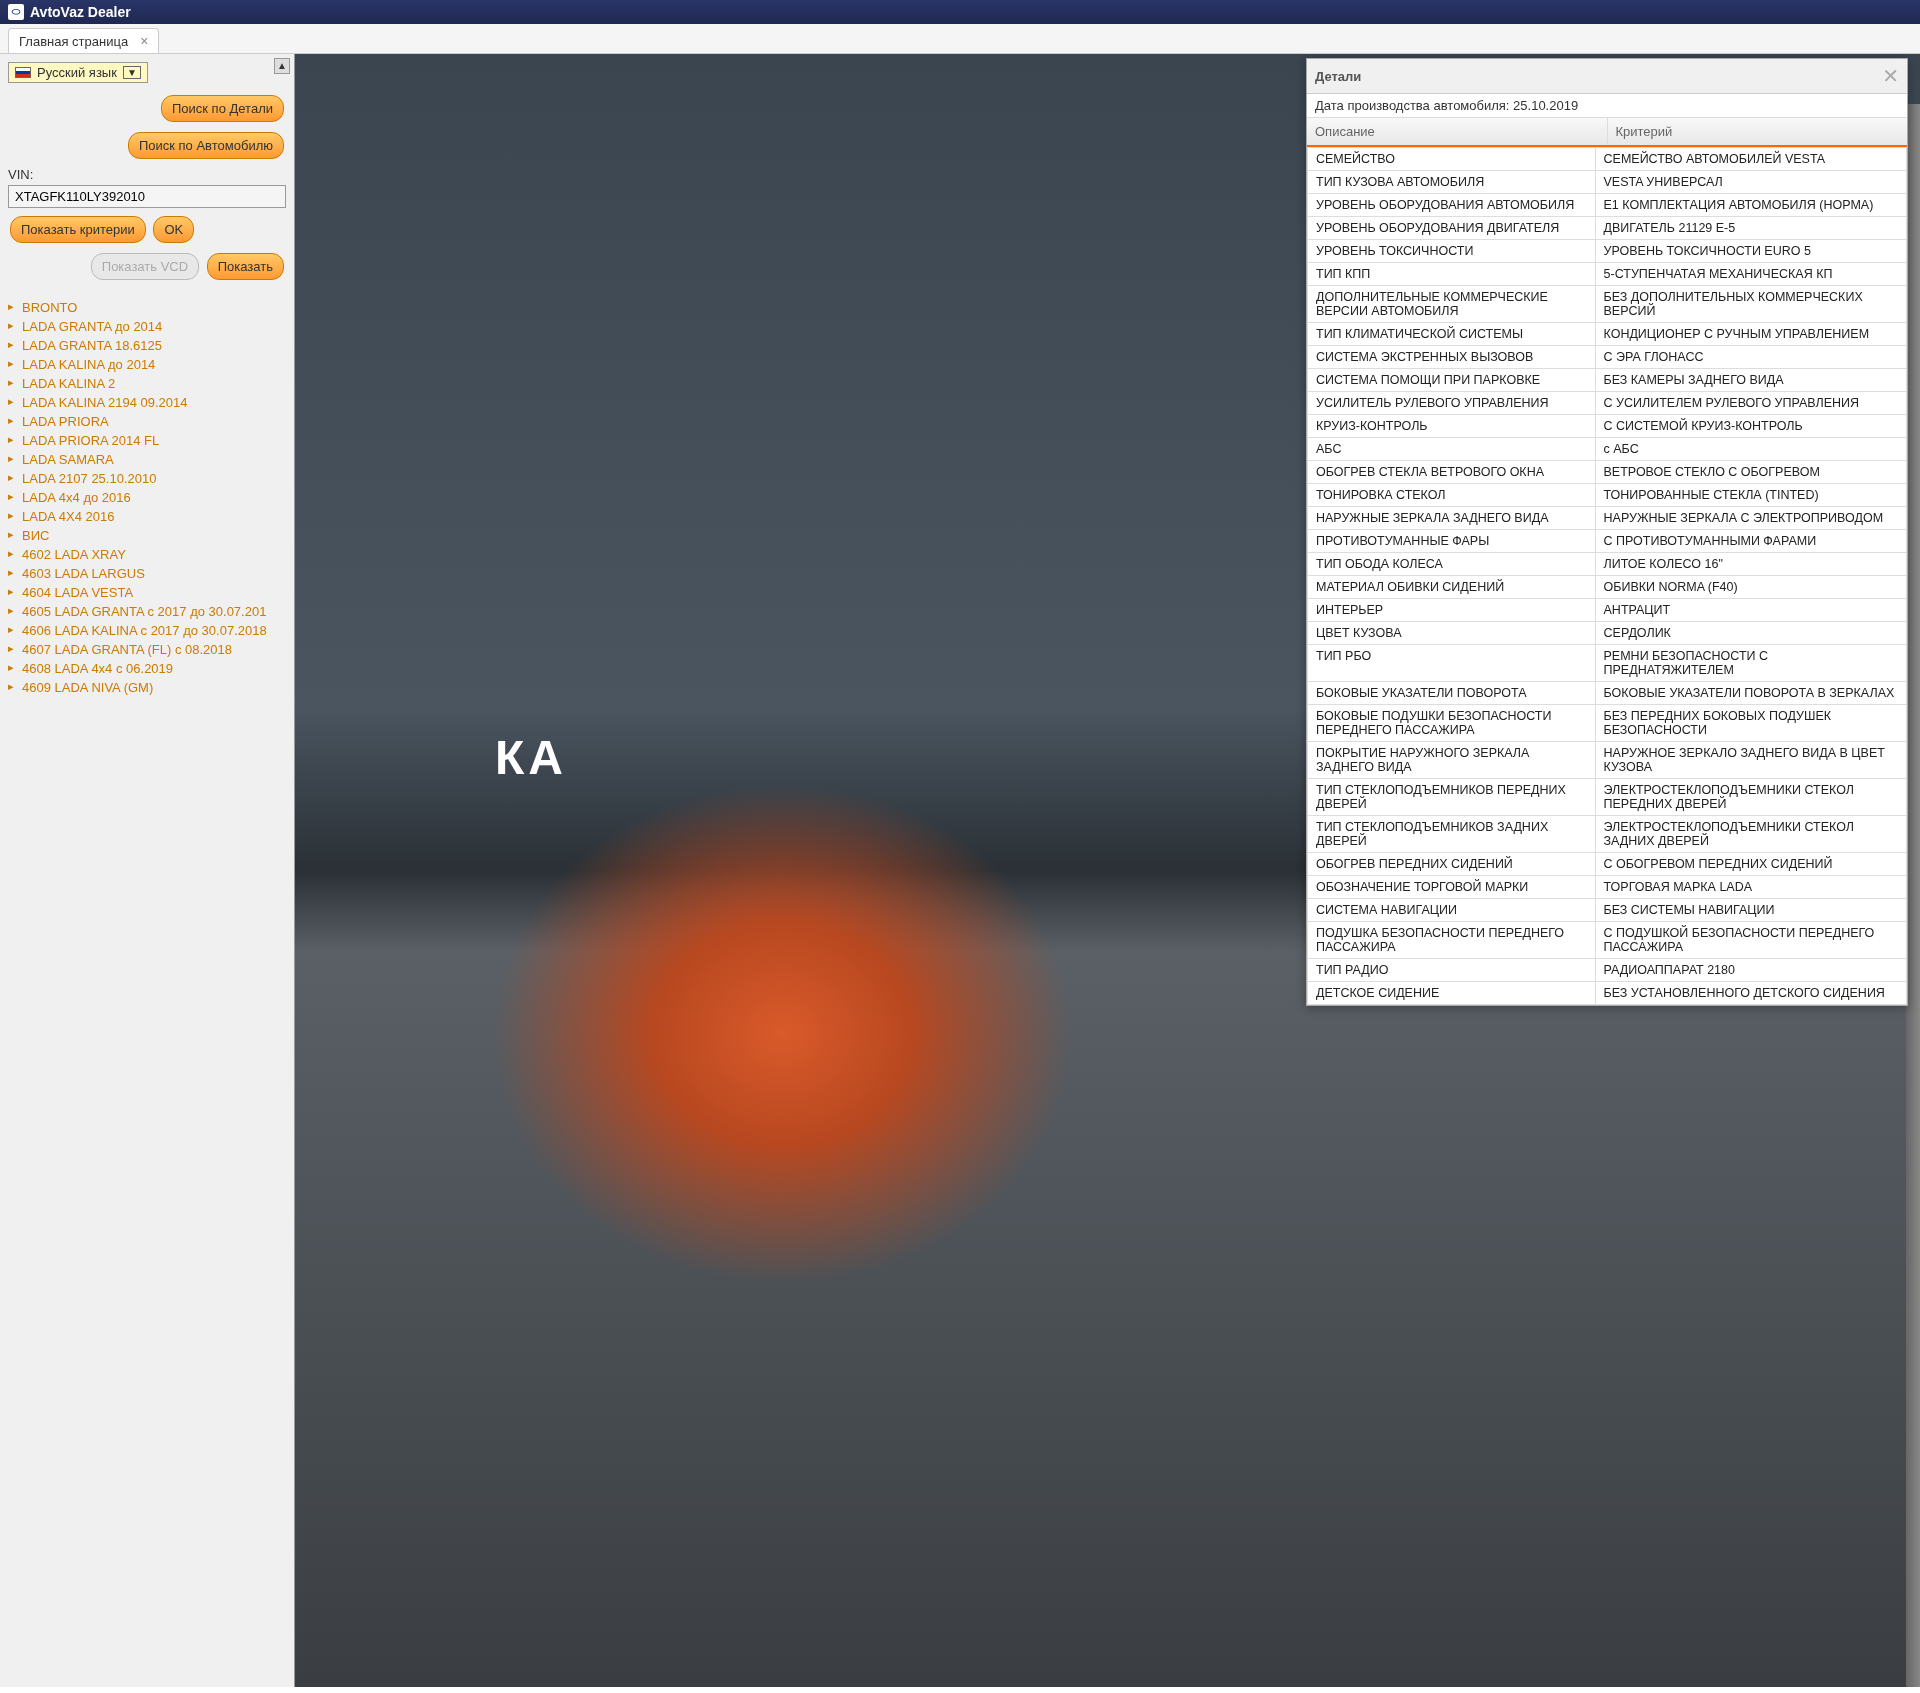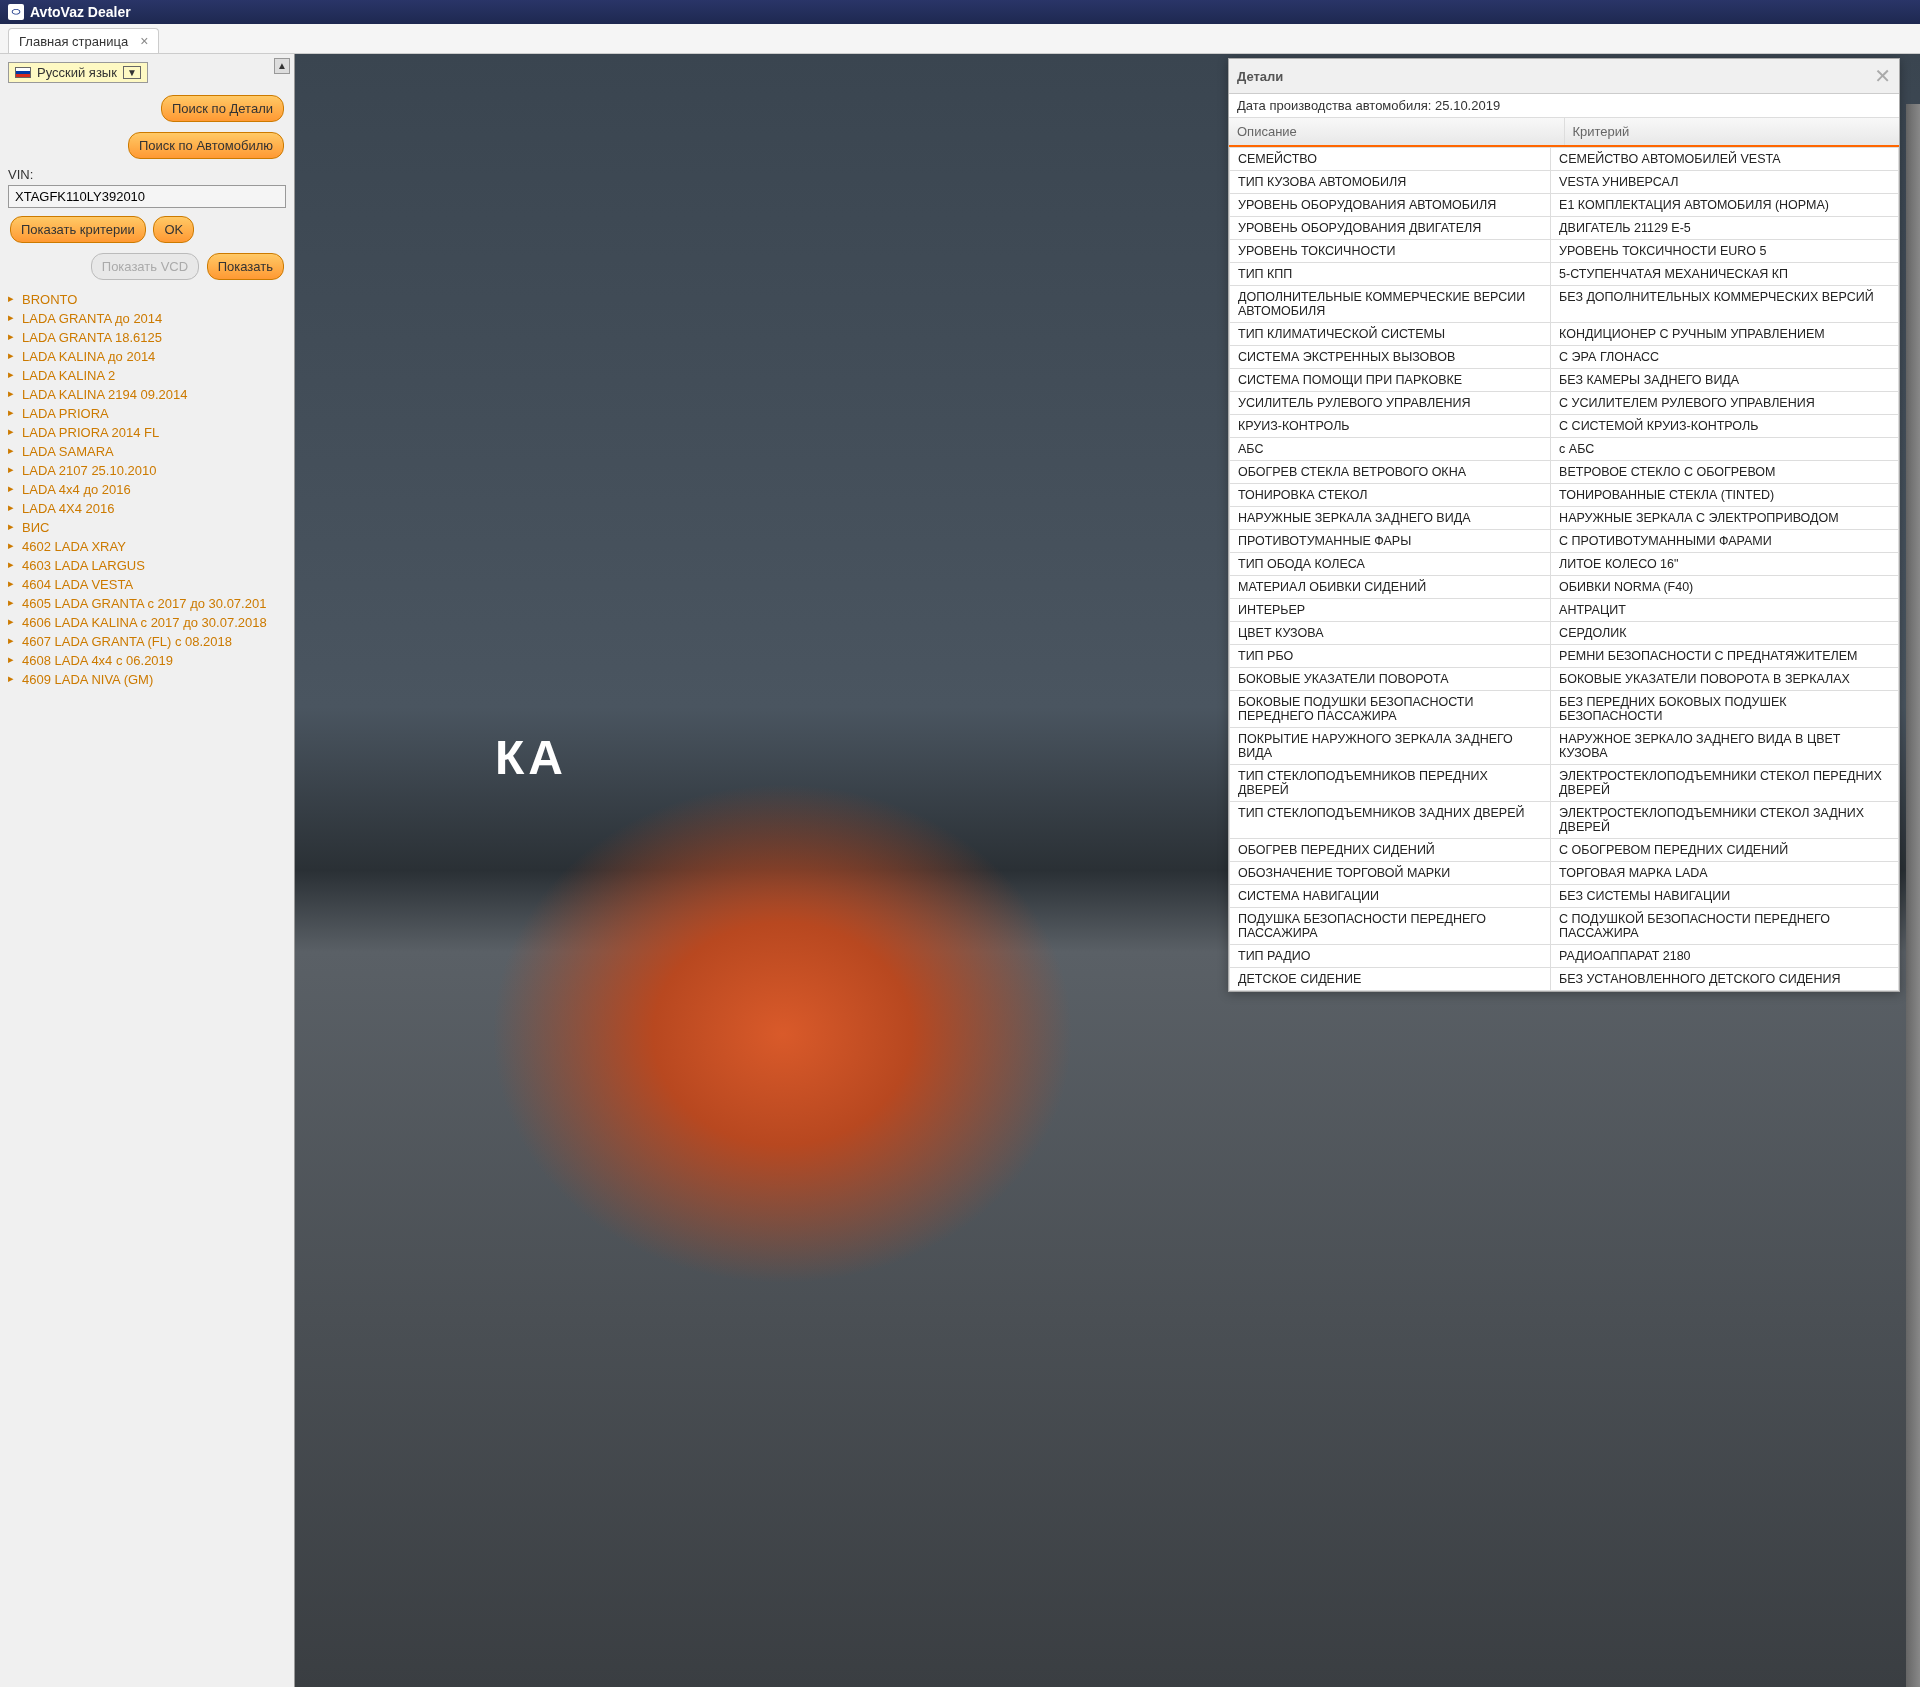--- a/index.html
+++ b/index.html
@@ -21,29 +21,29 @@
 .flag { width: 16px; height: 11px; background: linear-gradient(to bottom, #fff 33%, #0039a6 33%, #0039a6 66%, #d52b1e 66%); border: 1px solid #666; margin-right: 6px; }
 .dropdown-arrow { margin-left: 6px; border: 1px solid #666; padding: 0 3px; font-size: 10px; }
 
 .btn { background: linear-gradient(to bottom, #ffc966, #ff9933); border: 1px solid #cc7a00; padding: 5px 10px; border-radius: 12px; cursor: pointer; font-size: 13px; color: #333; margin: 2px; display: inline-block; }
 .btn.disabled { background: #e8e8e8; border-color: #bbb; color: #aaa; }
 .btn-row { text-align: right; margin-bottom: 6px; }
 
 .vin-label { font-size: 13px; margin-bottom: 3px; display: block; }
 .vin-input { width: 100%; padding: 3px 6px; border: 1px solid #999; background: #f5f5f5; margin-bottom: 6px; font-size: 13px; }
 
-.tree { list-style: none; margin-top: 8px; }
+.tree { list-style: none; margin-top: 16px; }
 .tree li { padding: 2px 0 2px 14px; position: relative; color: #cc7a00; cursor: pointer; font-size: 13px; }
 .tree li::before { content: '▸'; position: absolute; left: 0; color: #cc7a00; font-size: 11px; }
 
 .main-area { flex: 1; position: relative; background: #2a3540; overflow: hidden; }
 .car-bg { position: absolute; inset: 0; background: radial-gradient(ellipse at 30% 60%, #d95a2a 0%, #b84820 8%, rgba(0,0,0,0) 18%), linear-gradient(to bottom, #3a4550 0%, #4a5560 40%, #2a3035 50%, #5a6066 55%, #3a3e42 100%); }
 .big-text { position: absolute; left: 200px; top: 676px; color: #fff; font-size: 48px; font-weight: bold; letter-spacing: 4px; }
 
-.details-panel { position: absolute; right: 20px; top: 4px; width: 672px; background: #fff; border: 1px solid #aaa; box-shadow: 0 2px 10px rgba(0,0,0,0.3); }
+.details-panel { position: absolute; right: 12px; top: 4px; width: 602px; background: #fff; border: 1px solid #aaa; box-shadow: 0 2px 10px rgba(0,0,0,0.3); }
 .details-header { background: #f0f0f0; padding: 5px 8px; border-bottom: 1px solid #ccc; display: flex; justify-content: space-between; align-items: center; font-weight: bold; color: #555; }
 .details-header .close-x { color: #aaa; font-size: 20px; cursor: pointer; font-weight: normal; }
 .details-date { padding: 4px 8px; font-size: 13px; color: #333; border-bottom: 1px solid #ddd; }
 .details-cols { display: flex; background: linear-gradient(to bottom, #f8f8f8, #e8e8e8); border-bottom: 2px solid #ff6600; }
 .details-cols div { flex: 1; padding: 6px 8px; color: #666; font-size: 13px; border-right: 1px solid #ddd; }
 .details-cols div:last-child { border-right: none; }
 
 .details-table { width: 100%; border-collapse: collapse; }
 .details-table td { padding: 4px 8px; font-size: 12.5px; border: 1px solid #ddd; vertical-align: top; color: #222; }
 .details-table td:first-child { width: 48%; }

